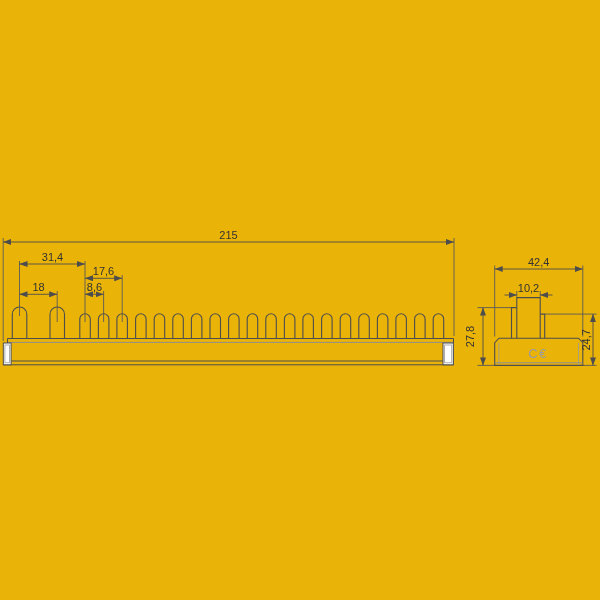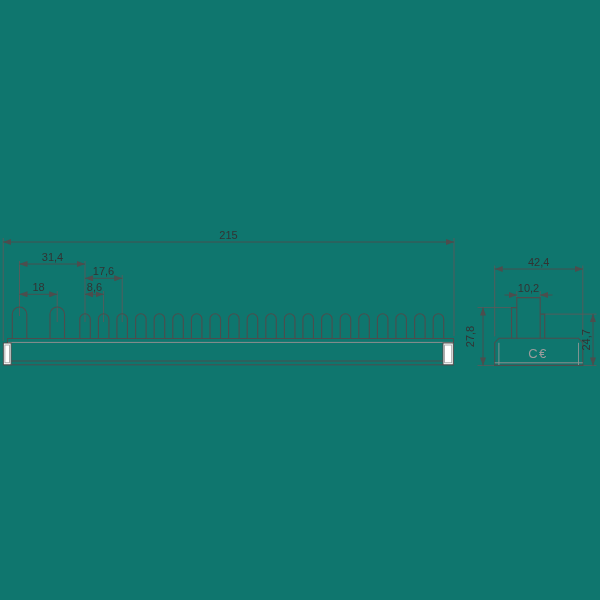--- a/index.html
+++ b/index.html
@@ -7,21 +7,21 @@
     padding: 0;
     width: 600px;
     height: 600px;
     background: #ffffff;
     font-family: "Liberation Sans", sans-serif;
   }
   .stage {
     position: relative;
     width: 600px;
     height: 600px;
-    background: #0f766e;
+    background: #eab308;
   }
   svg { display: block; }
   .ln   { stroke: #4d4d4d; stroke-width: 1; fill: none; }
   .ln2  { stroke: #8f8f8f; stroke-width: 1; fill: none; }
   .ext  { stroke: #5a5a5a; stroke-width: 0.9; fill: none; }
   .dim  { stroke: #4d4d4d; stroke-width: 0.9; fill: none; }
   .shape{ stroke: #4d4d4d; stroke-width: 1.1; fill: none; }
   .capf { stroke: #4d4d4d; stroke-width: 1; fill: #ffffff; }
   .capi { stroke: #9a9a9a; stroke-width: 0.8; fill: none; }
   .dimtext {

